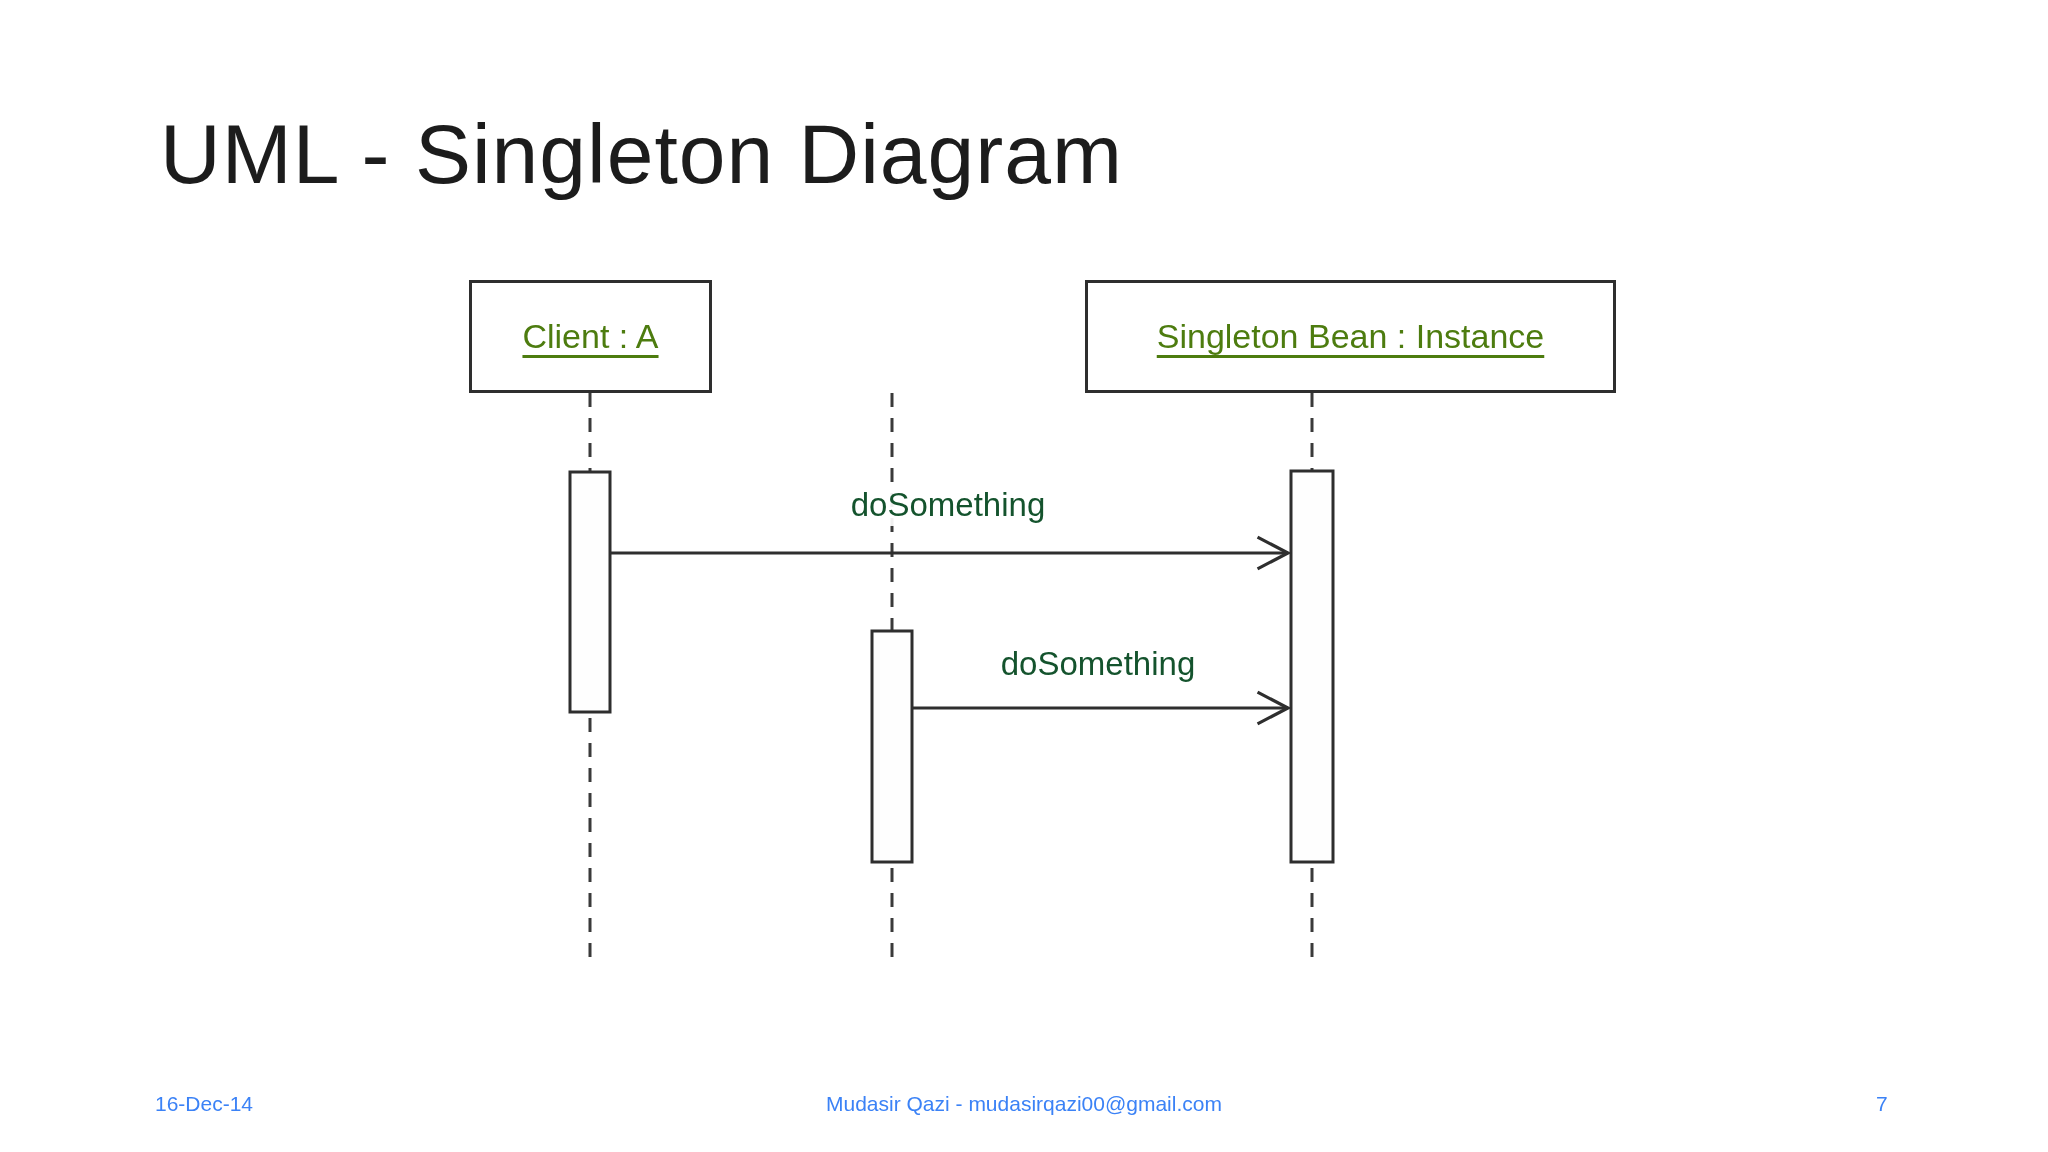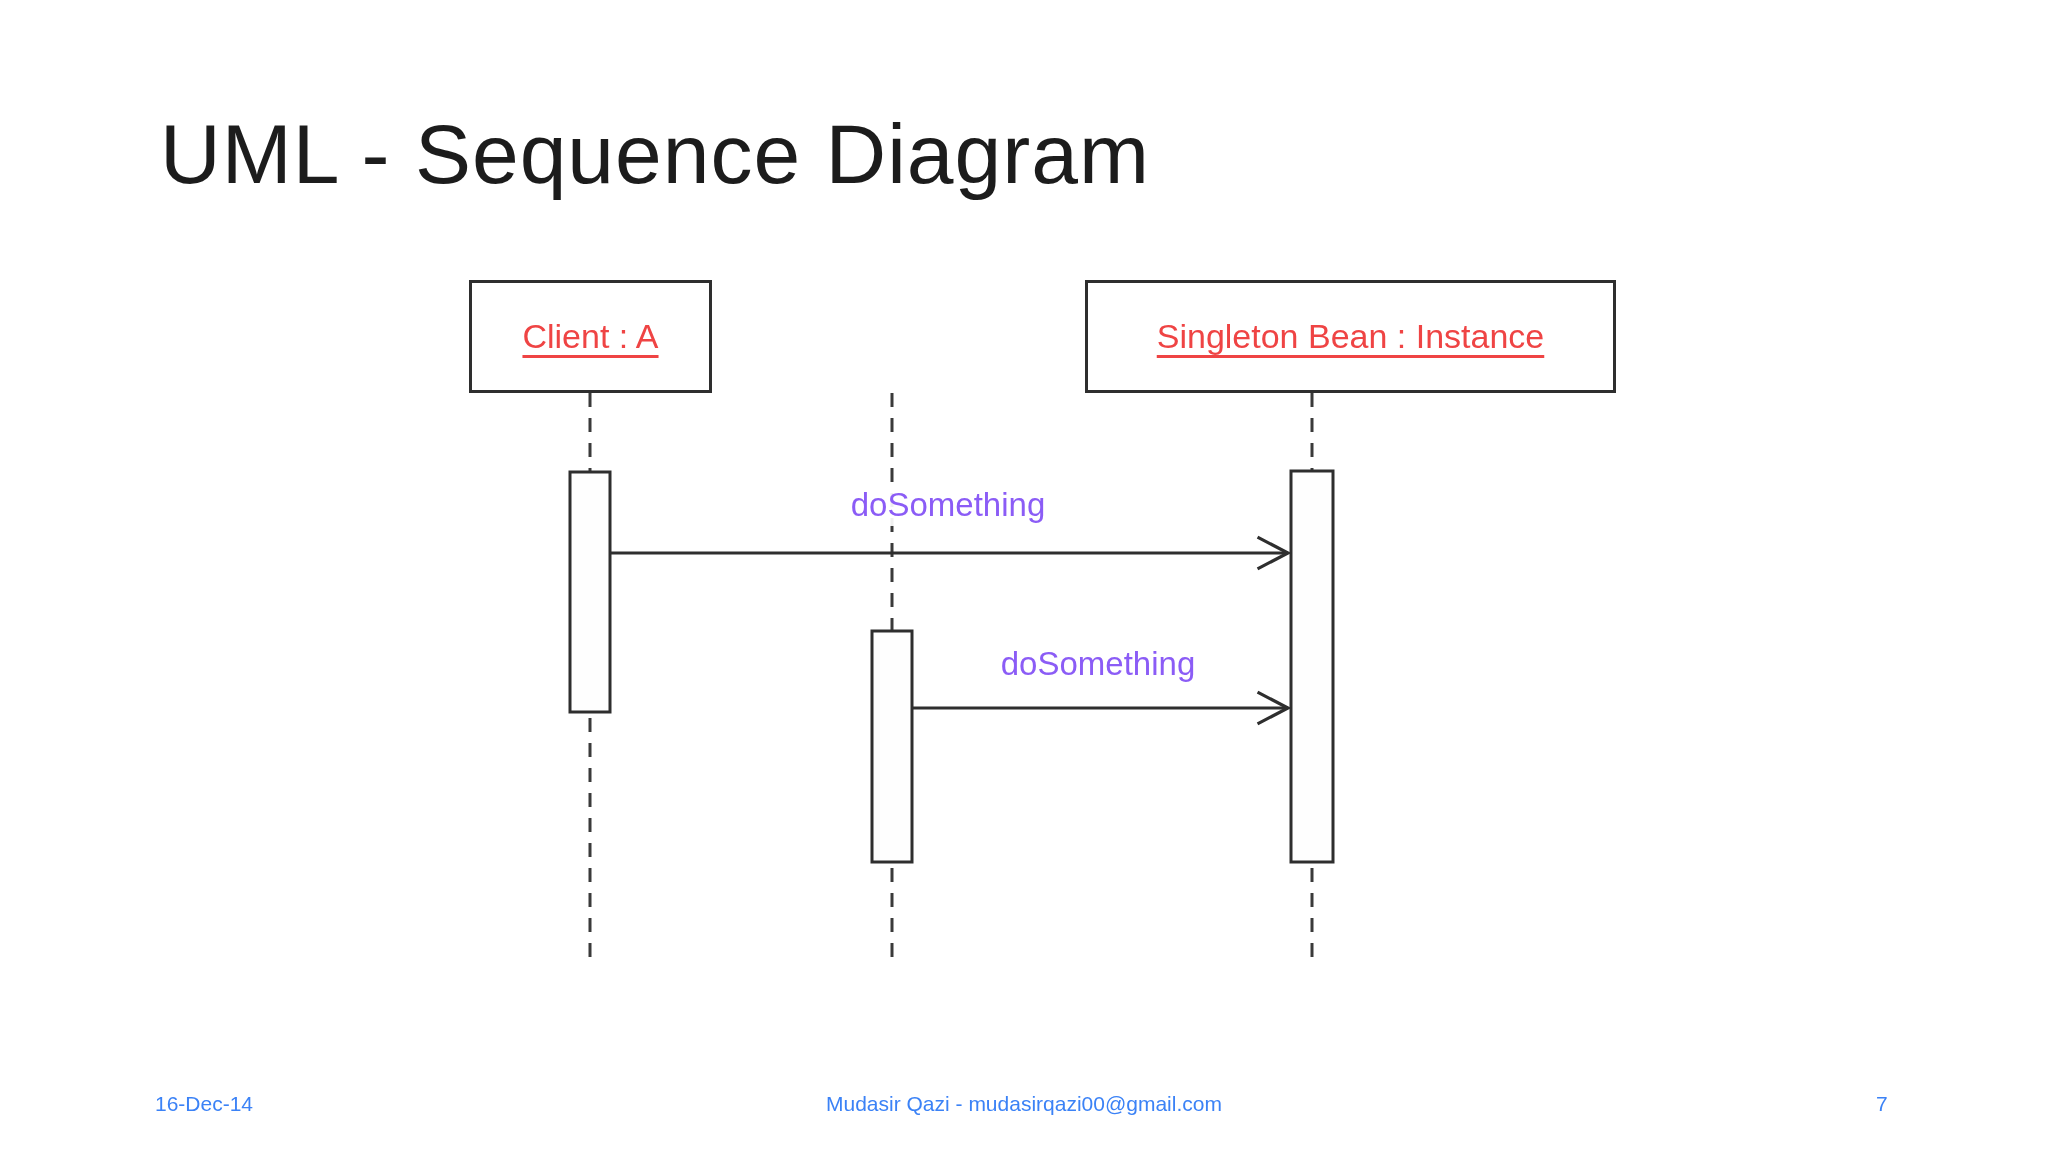--- a/index.html
+++ b/index.html
@@ -51,53 +51,53 @@
     height: 113px;
     box-sizing: border-box;
     border: 3px solid #2e2e2e;
     background: #ffffff;
     display: flex;
     align-items: center;
     justify-content: center;
   }
   .actor-label {
     font-size: 34px;
-    color: #ef4444;
+    color: #4d7c0f;
     text-decoration: underline;
     text-decoration-thickness: 3px;
     text-underline-offset: 7px;
     white-space: nowrap;
     text-align: center;
   }
   .message-label {
     position: absolute;
     transform: translate(-50%, -50%);
     font-size: 33px;
-    color: #8b5cf6;
+    color: #14532d;
     background: rgba(255,255,255,0.92);
     padding: 2px 10px;
     white-space: nowrap;
   }
   .footer-item {
     position: absolute;
     top: 1092px;
     font-size: 21px;
     color: #3b82f6;
     white-space: nowrap;
   }
   .footer-date { left: 155px; }
   .footer-credit { left: 0; width: 2048px; text-align: center; }
   .footer-page { left: 1876px; }
 </style>
 </head>
 <body>
 
 <div class="slide">
 
-  <h1 class="slide-title">UML - Sequence Diagram</h1>
+  <h1 class="slide-title">UML - Singleton Diagram</h1>
 
   <svg class="diagram-canvas" width="2048" height="1152" viewBox="0 0 2048 1152" xmlns="http://www.w3.org/2000/svg">
     <defs>
       <marker id="openArrow" viewBox="0 0 16 16" refX="14.5" refY="8" markerWidth="13" markerHeight="13" orient="auto" markerUnits="strokeWidth">
         <path d="M2,1.5 L14.5,8 L2,14.5" fill="none" stroke="#2e2e2e" stroke-width="1.3"></path>
       </marker>
     </defs>
 
     <g>
       <line class="lifeline" x1="590" y1="393" x2="590" y2="958"></line>

